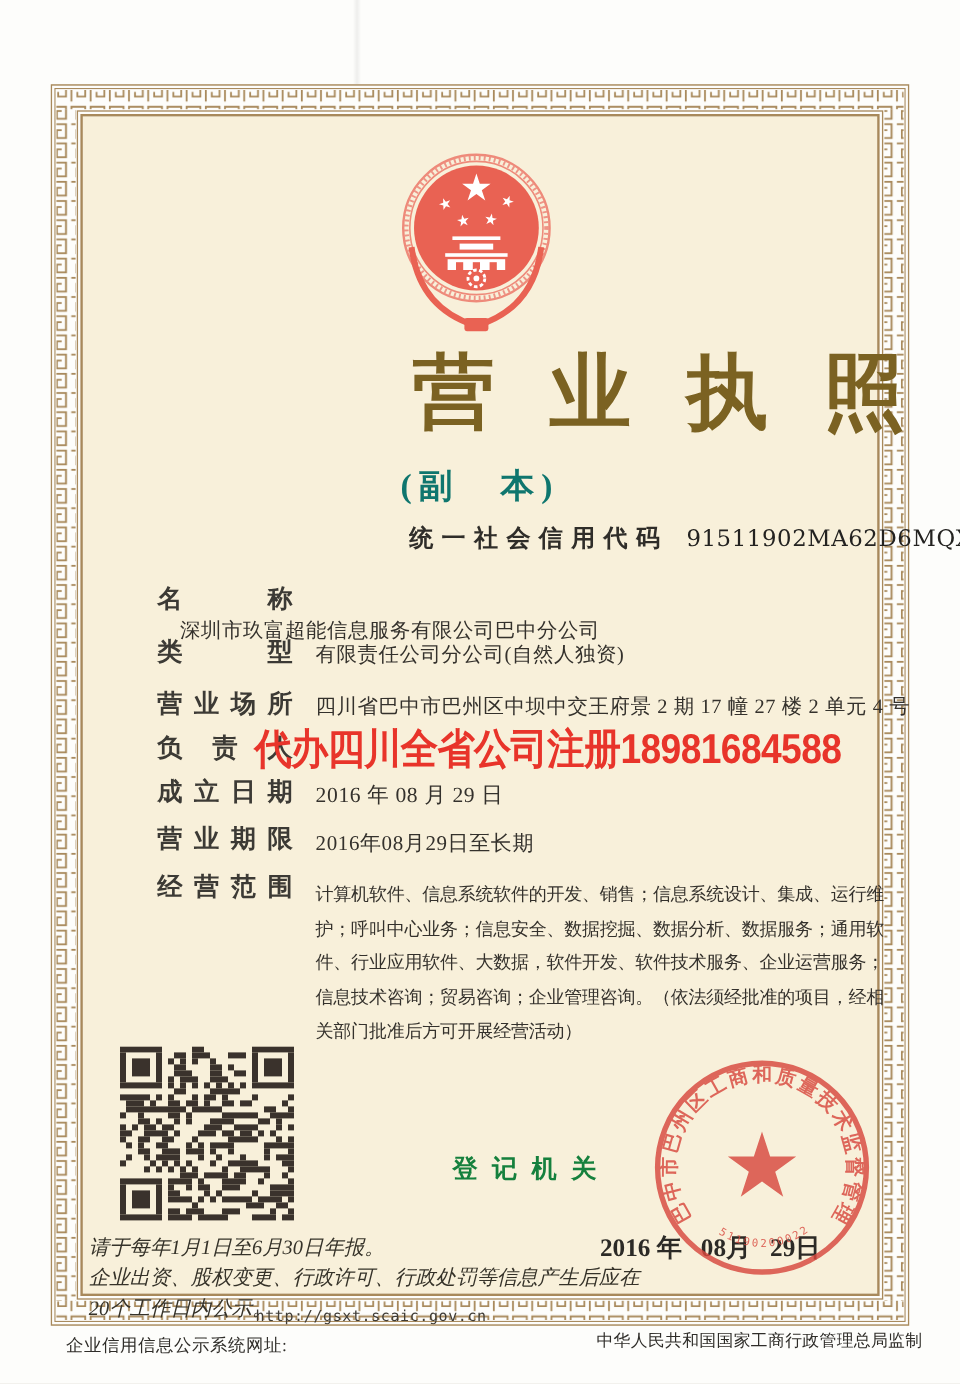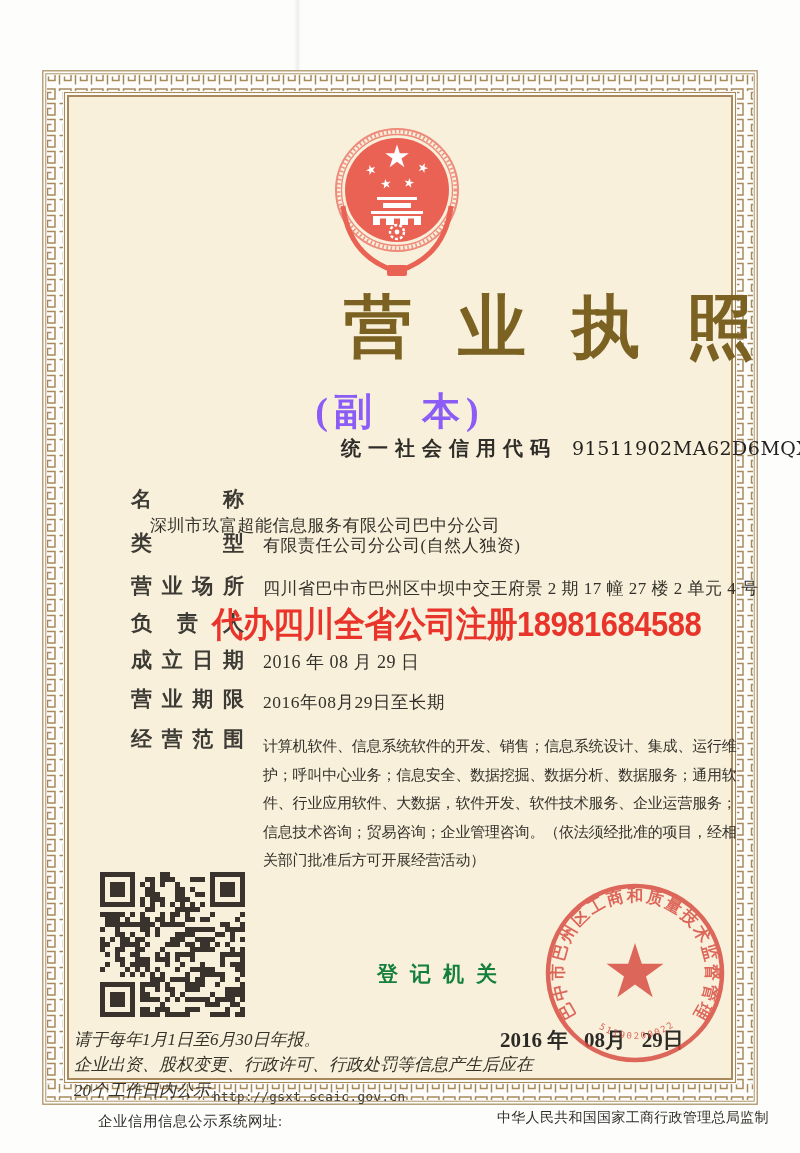--- a/index.html
+++ b/index.html
@@ -4,22 +4,22 @@
 <style>
   html,body{margin:0;padding:0;background:#e9e9e9;}
   .page{position:relative;width:800px;height:1153px;background:#fdfdfb;overflow:hidden;
         font-family:"Liberation Serif","DejaVu Serif",serif;}
   .abs{position:absolute;}
   .frame{left:42px;top:70px;z-index:0;}
   .crease{left:294px;top:0;width:7px;height:70px;background:linear-gradient(to right,rgba(0,0,0,0),rgba(0,0,0,0.06),rgba(0,0,0,0));}
   .emblem{left:327px;top:124px;z-index:1;}
   .title{left:0;right:0;top:282px;text-align:right;text-indent:24px;letter-spacing:46px;
          font-size:68px;font-weight:700;color:#7b6222;z-index:1;}
-  .subtitle{left:0;right:0;top:386px;text-align:center;letter-spacing:6px;font-size:38px;
-            font-weight:600;color:#8b5cf6;z-index:1;}
+  .subtitle{left:0;right:0;top:386px;text-align:center;letter-spacing:6px;font-size:28px;
+            font-weight:600;color:#0f766e;z-index:1;}
   .credit{left:341px;top:435px;display:flex;align-items:baseline;gap:15px;z-index:1;}
   .credit .clabel{font-size:20px;font-weight:700;letter-spacing:7px;color:#2f2d29;white-space:nowrap;}
   .credit .ccode{font-size:19px;font-family:"DejaVu Serif",serif;color:#232220;letter-spacing:0.5px;white-space:nowrap;}
   .fr{position:absolute;left:131px;display:flex;align-items:flex-start;z-index:1;}
   .lbl{flex:none;width:113px;font-size:21px;font-weight:600;color:#3c3a35;
        text-align:justify;text-align-last:justify;line-height:1.15;}
   .val{margin-left:19px;font-size:17px;color:#34312c;white-space:pre;padding-top:3px;letter-spacing:0.5px;}
   .f-name{top:487px;flex-direction:column;} .f-type{top:531px;} .f-prem{top:574px;} .f-person{top:611px;}
   .f-est{top:648px;} .f-term{top:687px;} .f-scope{top:727px;}
   .f-est .val{font-size:18px;padding-top:2px;}
@@ -30,21 +30,21 @@
              font-size:31px;font-weight:700;color:#e8342a;white-space:nowrap;z-index:4;
              transform:scaleY(1.12);transform-origin:left top;letter-spacing:-0.5px;}
   .qr{left:100px;top:872px;z-index:1;}
   .registrar{left:377px;top:960px;font-size:21px;font-weight:600;letter-spacing:12px;color:#15803d;z-index:1;}
   .seal{left:540px;top:878px;z-index:3;opacity:0.82;}
   .issuedate{left:500px;top:1026px;font-size:21px;font-weight:600;color:#2c2a26;white-space:pre;z-index:1;}
   .notes{left:74px;top:1027px;z-index:2;}
   .notes div{font-size:17px;line-height:25.3px;color:#353229;white-space:nowrap;font-style:italic;}
   .url{left:213px;top:1089px;font-family:"DejaVu Sans Mono","Liberation Mono",monospace;
        font-size:12.5px;letter-spacing:0.5px;color:#3f3c36;z-index:2;}
-  .footL{left:55px;top:1112px;font-size:14.5px;color:#2f2d29;letter-spacing:0.5px;z-index:1;margin-left:43px;}
+  .footL{left:55px;top:1112px;font-size:14.5px;color:#2f2d29;letter-spacing:0.5px;z-index:1;}
   .footR{left:497px;top:1109px;font-size:14px;color:#2f2d29;letter-spacing:0.3px;z-index:1;}
 </style>
 </head>
 <body>
 
 <div class="page">
 
   <div class="abs crease"></div>
 
   <svg class="abs frame" width="716" height="1035" viewBox="0 0 716 1035">

